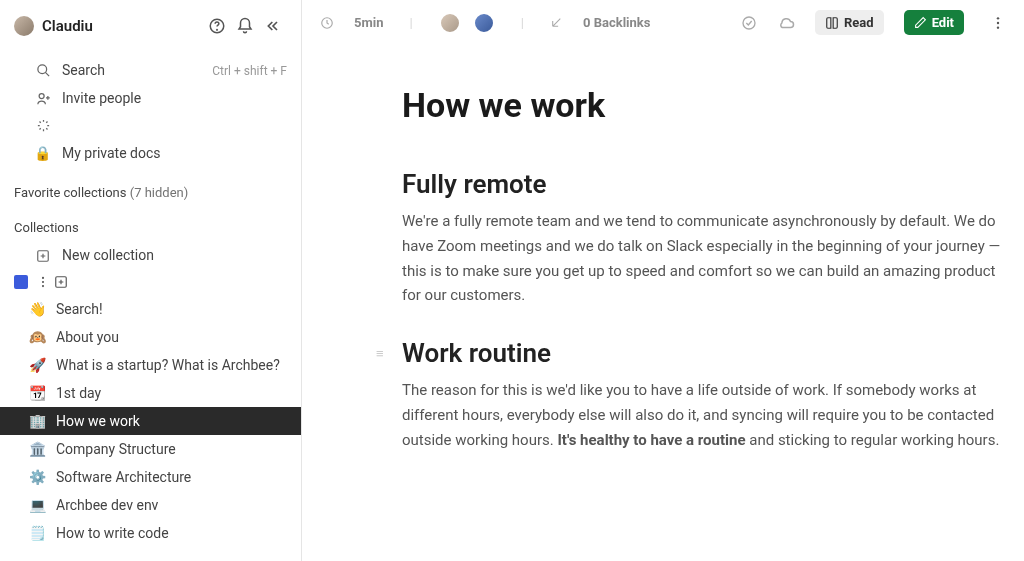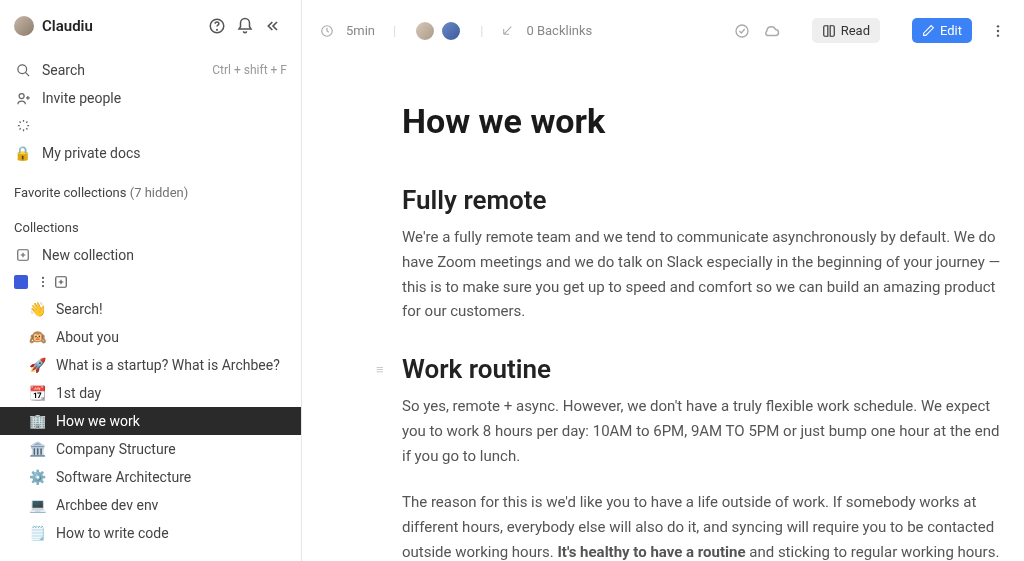--- a/index.html
+++ b/index.html
@@ -5,47 +5,47 @@
 * { margin: 0; padding: 0; box-sizing: border-box; }
 body { font-family: -apple-system, BlinkMacSystemFont, 'Segoe UI', Roboto, sans-serif; font-size: 14px; color: #1a1a1a; background: #fff; width: 1024px; height: 561px; overflow: hidden; display: flex; }
 
 .sidebar { width: 302px; border-right: 1px solid #e5e5e5; height: 100%; overflow-y: auto; background: #fff; }
 .sidebar-header { display: flex; align-items: center; padding: 12px 14px; }
 .avatar { width: 20px; height: 20px; border-radius: 50%; background: linear-gradient(135deg,#c8b8a8,#8a7a6a); margin-right: 8px; flex-shrink: 0; }
 .username { font-weight: 600; font-size: 15px; flex: 1; color: #222; }
 .header-icon { width: 28px; height: 28px; display: flex; align-items: center; justify-content: center; color: #555; cursor: pointer; }
 
 .nav-section { padding: 4px 0; }
-.nav-item { display: flex; align-items: center; padding: 6px 14px; cursor: pointer; color: #444; }
+.nav-item { display: flex; align-items: flex-end; padding: 6px 14px; cursor: pointer; color: #444; margin-left: 20px; }
 .nav-icon { width: 18px; display: flex; align-items: center; justify-content: center; margin-right: 10px; color: #666; }
 .nav-label { flex: 1; font-size: 14px; }
 .nav-shortcut { font-size: 12px; color: #999; }
 
 .section-header { padding: 14px 14px 6px; font-size: 13px; color: #444; }
 .section-header .hidden { color: #737373; }
 
 .coll-item { display: flex; align-items: center; padding: 6px 14px; cursor: pointer; }
 .coll-icon { width: 14px; height: 14px; margin-right: 8px; border-radius: 2px; flex-shrink: 0; }
 .coll-label { flex: 1; font-weight: 600; font-size: 14px; }
 .coll-actions { display: flex; gap: 4px; color: #555; }
 
 .doc-item { display: flex; align-items: center; padding: 6px 14px 6px 28px; cursor: pointer; color: #444; }
 .doc-item.active { background: #2a2a2a; color: #fff; }
 .doc-emoji { width: 20px; text-align: center; margin-right: 8px; font-size: 14px; flex-shrink: 0; }
 .doc-label { font-size: 14px; white-space: nowrap; overflow: hidden; text-overflow: ellipsis; }
 
 .main { flex: 1; display: flex; flex-direction: column; height: 100%; overflow: hidden; }
-.topbar { display: flex; align-items: center; padding: 18px 18px; gap: 12px; color: #888; font-size: 13px; }
+.topbar { display: flex; align-items: center; padding: 10px 18px; gap: 20px; color: #888; font-size: 13px; font-weight: bold; }
 .topbar .sep { color: #ddd; margin: 0 6px; }
 .top-avatar { width: 22px; height: 22px; border-radius: 50%; background: linear-gradient(135deg,#d9c9b9,#a99989); border: 2px solid #fff; }
 .top-avatar.a2 { background: linear-gradient(135deg,#6a8aca,#3a5a9a); margin-left: -8px; }
 .spacer { flex: 1; }
-.top-btn { display: flex; align-items: center; gap: 5px; padding: 5px 10px; border-radius: 5px; font-size: 13px; cursor: pointer; color: #444; margin-left: 20px; }
+.top-btn { display: flex; align-items: center; gap: 5px; padding: 5px 10px; border-radius: 5px; font-size: 13px; cursor: pointer; color: #444; }
 .top-btn.read { background: #eeeeee; color: #333; }
-.top-btn.edit { background: #3b82f6; color: #fff; }
+.top-btn.edit { background: #15803d; color: #fff; }
 .top-icon { color: #aaa; display: flex; align-items: center; }
 
 .content { flex: 1; overflow-y: auto; padding: 40px 14px 40px 100px; position: relative; }
 .page-title { font-size: 34px; font-weight: 700; margin-bottom: 44px; color: #1a1a1a; }
 .section-title { font-size: 26px; font-weight: 600; margin-bottom: 10px; color: #222; position: relative; }
 .drag-handle { position: absolute; left: -26px; top: 8px; color: #ccc; font-size: 13px; }
 .para { font-size: 15px; line-height: 1.65; color: #555; margin-bottom: 22px; max-width: 640px; }
 .section-block { margin-bottom: 30px; }
 svg { display: block; }
 </style>
@@ -241,18 +241,17 @@
 
   <div class="content">
     <h1 class="page-title">How we work</h1>
     <div id="sections">
         <div class="section-block">
           <h2 class="section-title">Fully remote</h2>
           <p class="para">We're a fully remote team and we tend to communicate asynchronously by default. We do have Zoom meetings and we do talk on Slack especially in the beginning of your journey — this is to make sure you get up to speed and comfort so we can build an amazing product for our customers.</p>
         </div>
         <div class="section-block">
           <h2 class="section-title">Work routine<span class="drag-handle">≡</span></h2>
-          <p class="para">So yes, remote + async. However, we don't have a truly flexible work schedule. We expect you to work 8 hours per day: 10AM to 6PM, 9AM TO 5PM or just bump one hour at the end if you go to lunch.</p>
           <p class="para">The reason for this is we'd like you to have a life outside of work. If somebody works at different hours, everybody else will also do it, and syncing will require you to be contacted outside working hours. <b>It's healthy to have a routine</b> and sticking to regular working hours.</p>
         </div>
       </div>
   </div>
 </div>
 
 </body></html>

